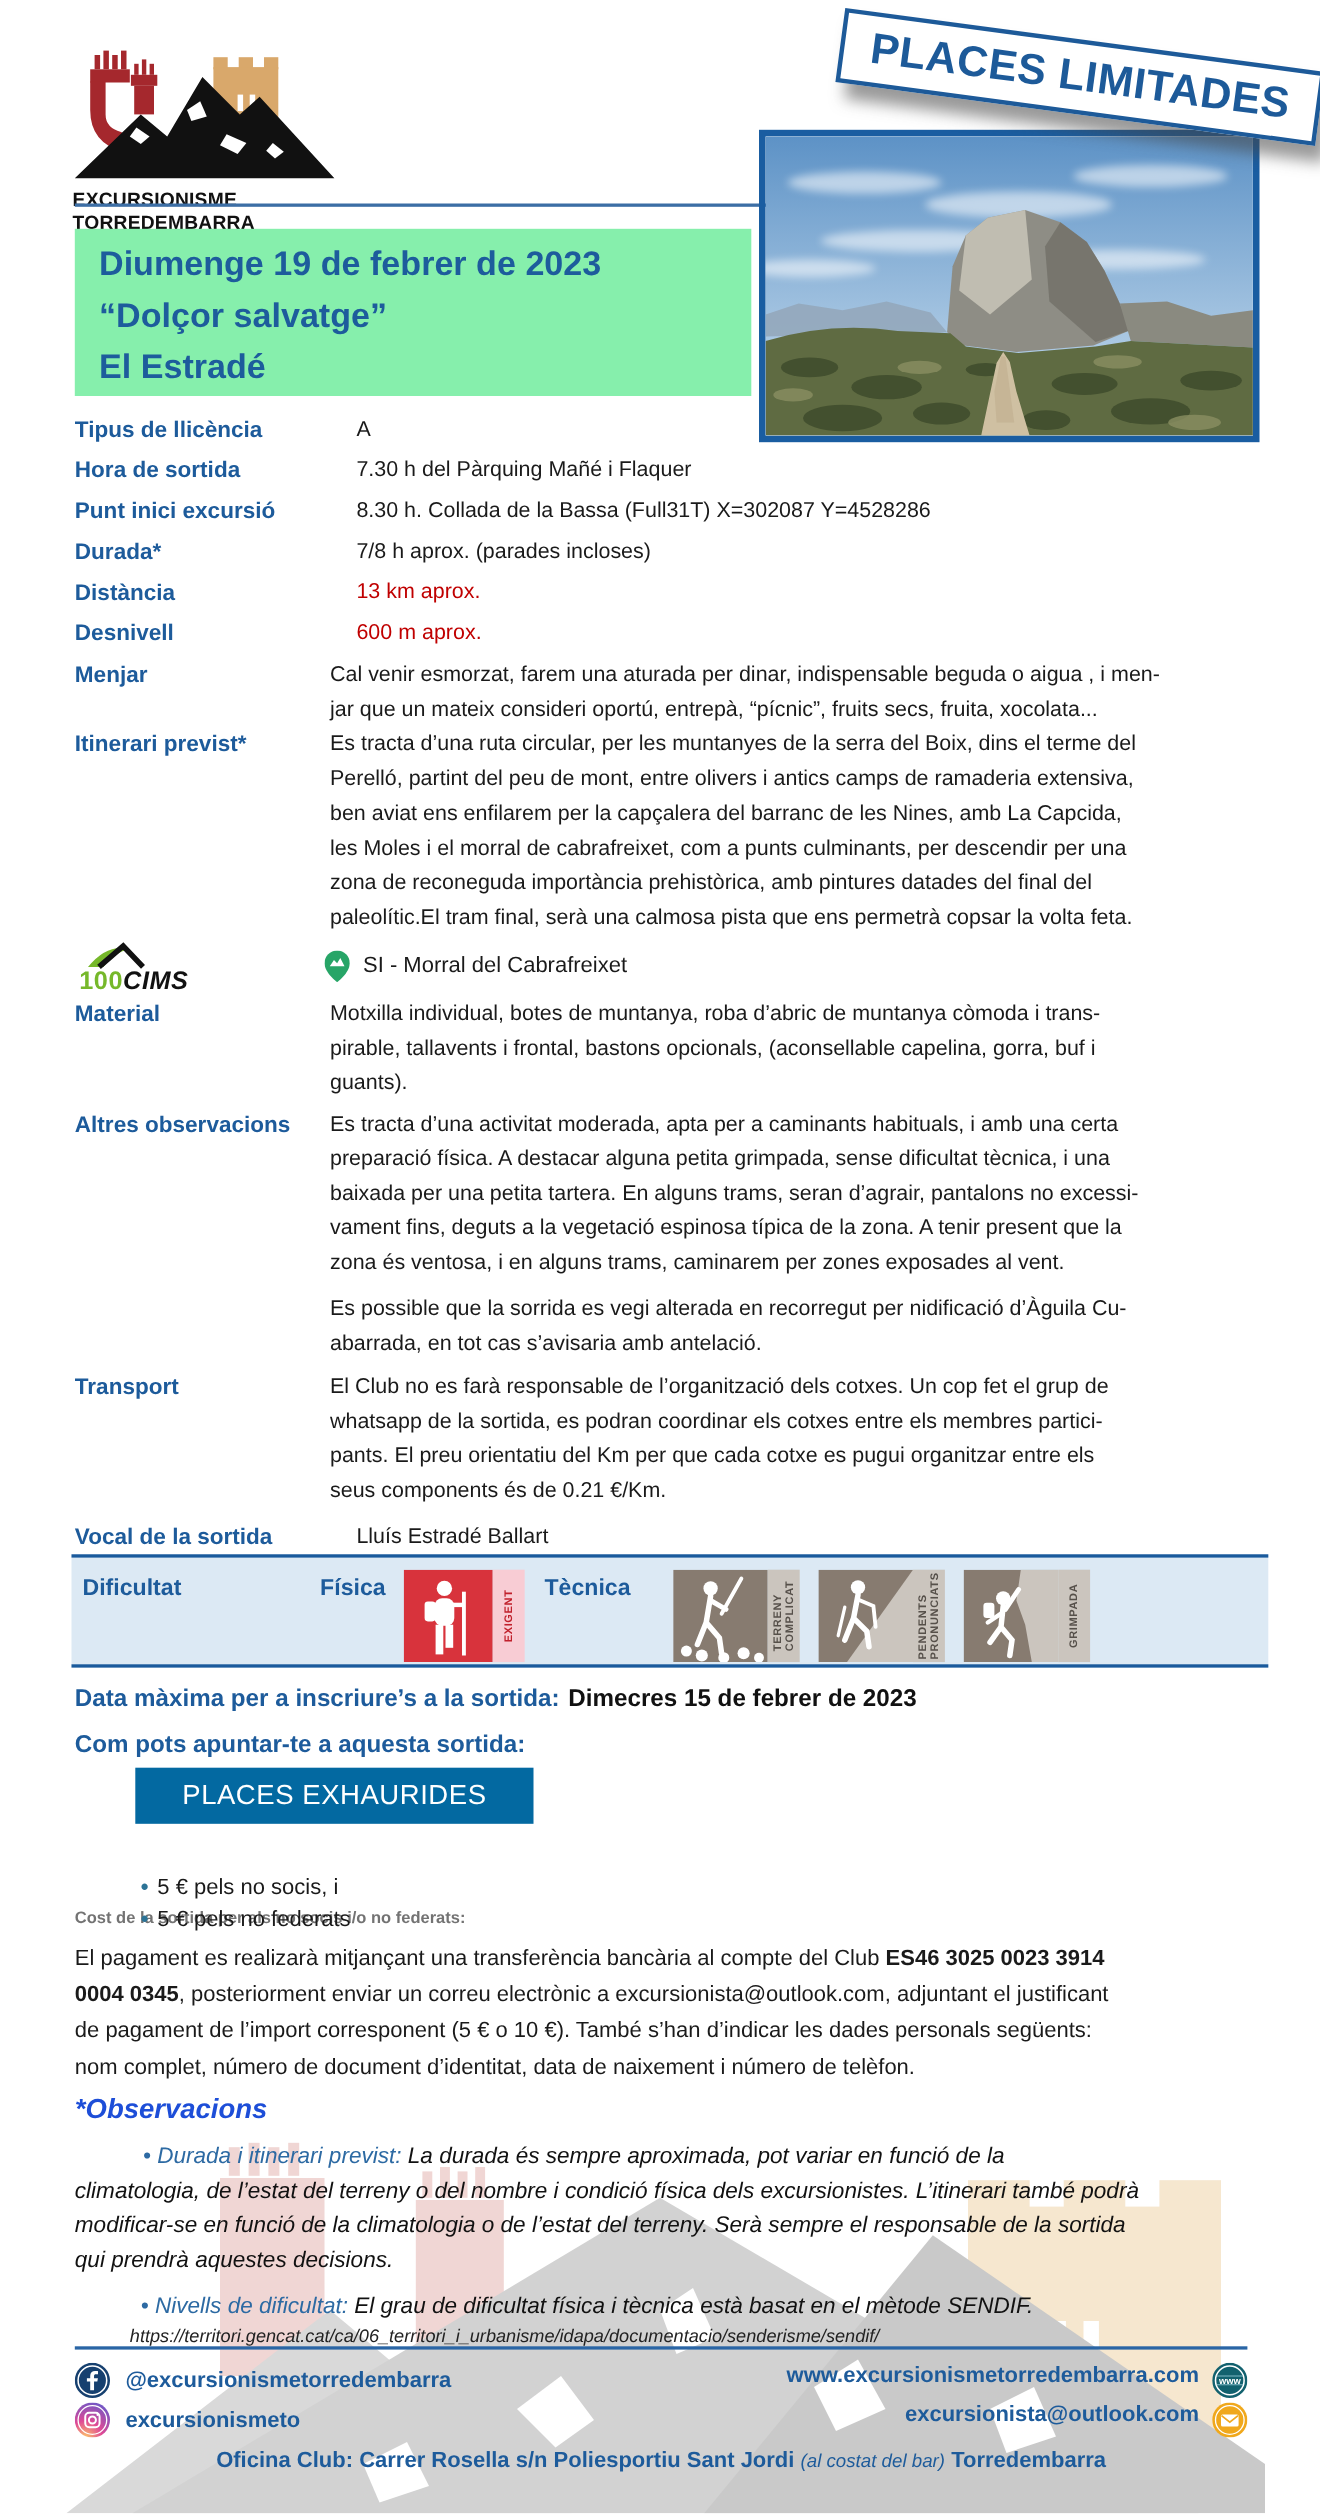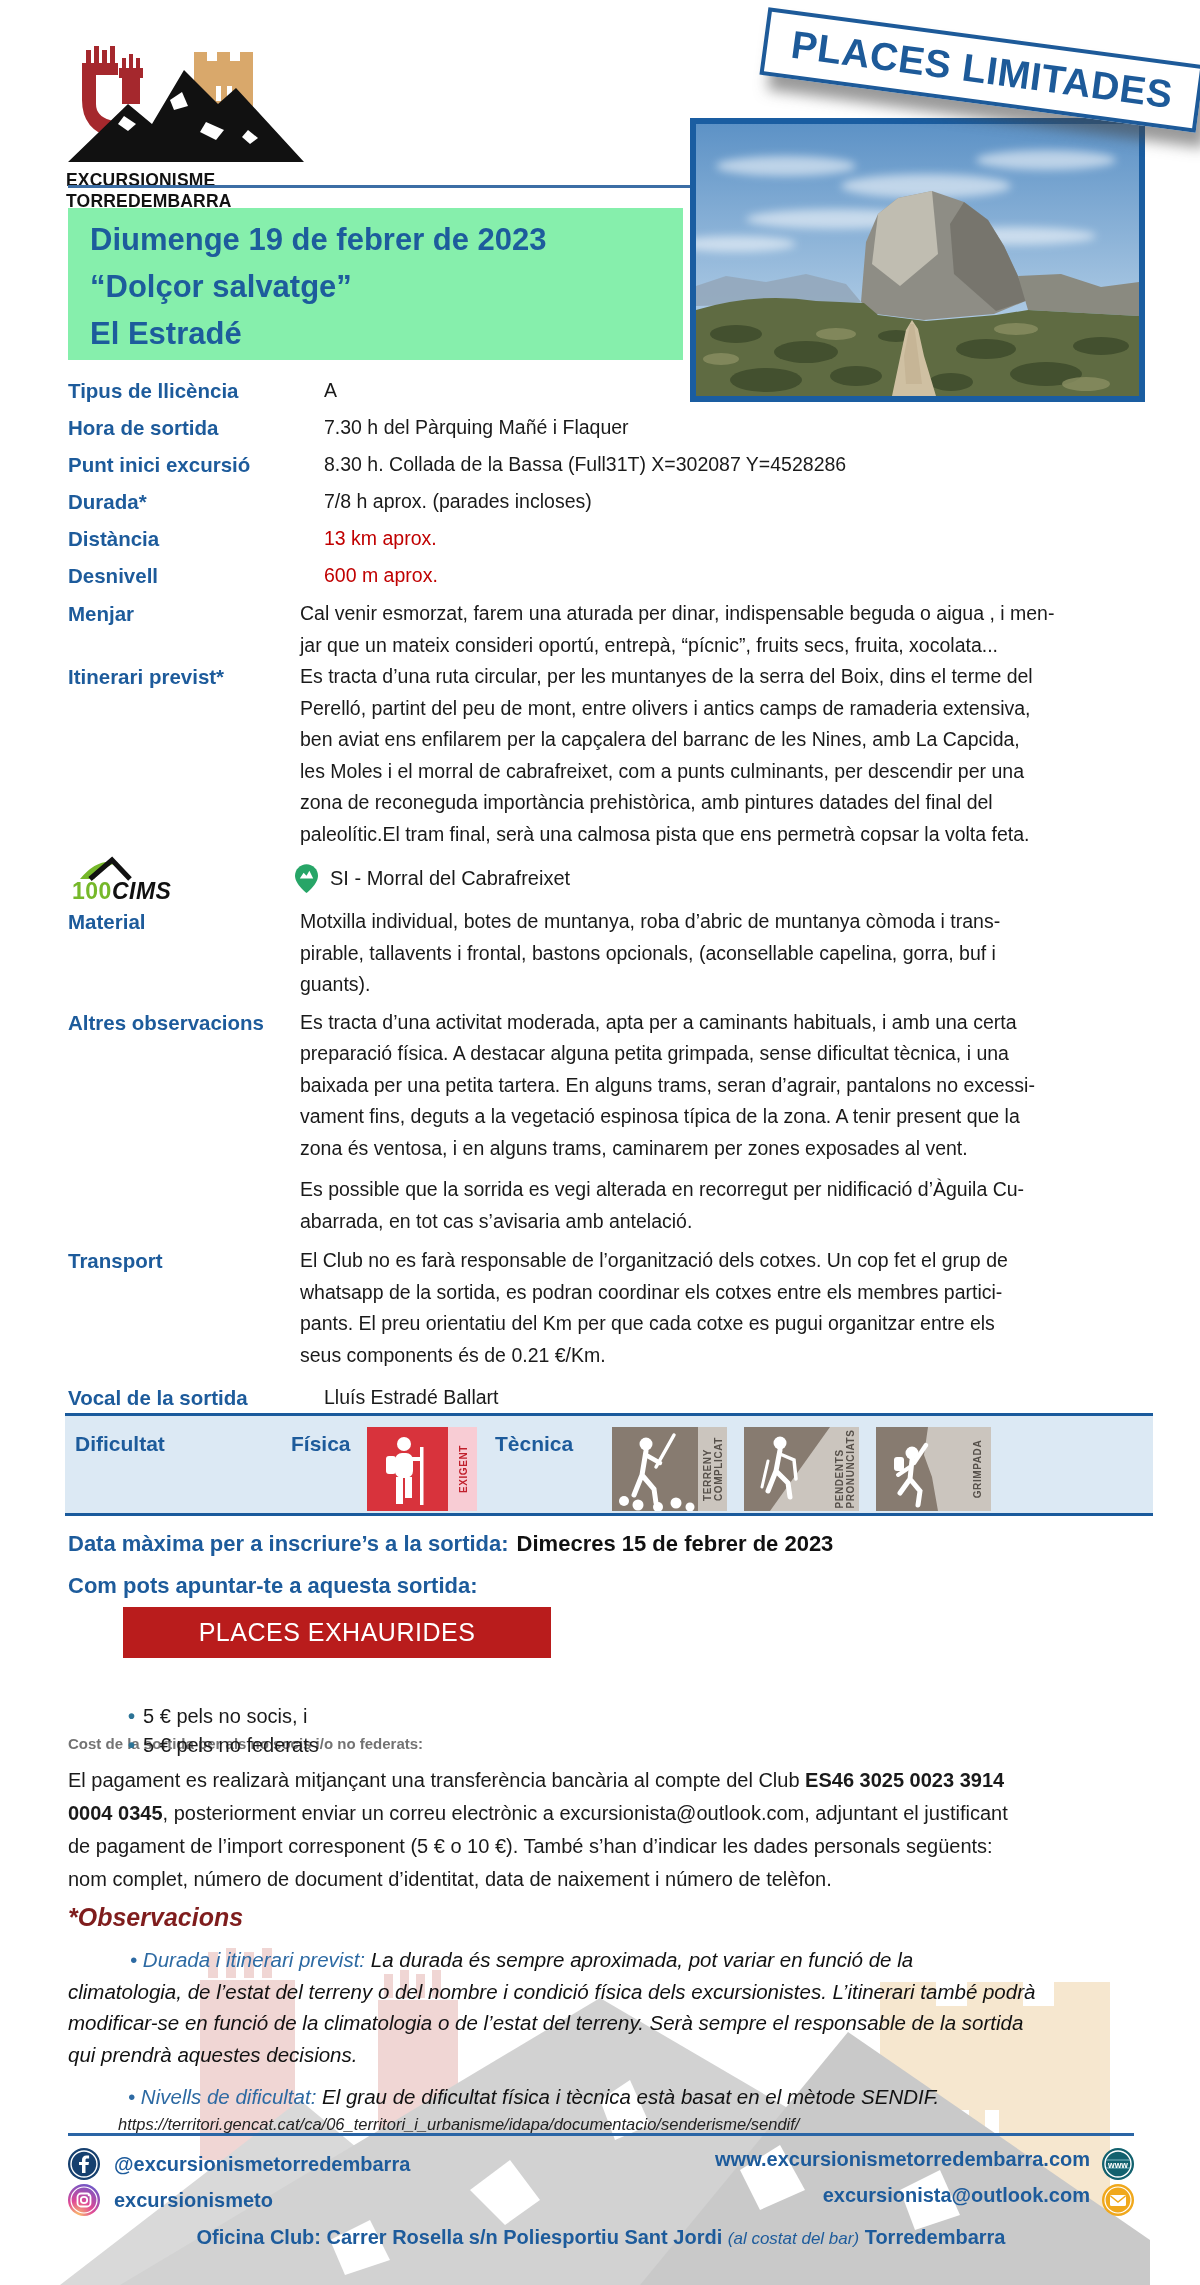--- a/index.html
+++ b/index.html
@@ -42,31 +42,31 @@
   .strip{position:relative;width:29px;height:84px;}
   .rot{position:absolute;left:50%;top:50%;transform:translate(-50%,-50%) rotate(-90deg);
        white-space:pre;font-size:10px;font-weight:700;letter-spacing:.6px;line-height:11px;text-align:left;}
   .strip.pink{background:#f8ccd4;} .strip.pink .rot{color:#c0202c;}
   .strip.gray{background:#cbc5be;} .strip.gray .rot{color:#56504a;}
   
   .abs{position:absolute;left:68px;z-index:1;}
   .deadline{top:1528px;font-size:22px;font-weight:700;line-height:32px;}
   .deadline .b{color:#1d5b9b;} .deadline .k{color:#111;margin-left:8px;}
   .how{top:1570px;font-size:22px;font-weight:700;color:#1d5b9b;line-height:32px;}
-  .pinkbtn{position:absolute;left:123px;top:1607px;width:428px;height:51px;background:#b91c1c;
+  .pinkbtn{position:absolute;left:123px;top:1607px;width:362px;height:51px;background:#0369a1;
            display:flex;align-items:center;justify-content:center;color:#fff;font-size:25px;
            letter-spacing:.5px;z-index:1;border:none;}
   .cost{top:1728px;font-size:15px;font-weight:700;color:#737373;line-height:32px;}
   .bullets{top:1702px;left:128px;font-size:20px;line-height:29px;}
   .bullets .dot{color:#2c7396;font-weight:700;margin-right:8px;}
   .payment{top:1764px;width:1062px;font-size:20px;line-height:33px;white-space:pre-line;}
   .payment b{font-weight:800;}
   
   .obs{top:1900px;width:1085px;font-style:italic;}
-  .obs-h{font-size:25px;font-weight:700;color:#7f1d1d;line-height:34px;}
+  .obs-h{font-size:25px;font-weight:700;color:#1d4ed8;line-height:34px;}
   .obs-p{font-size:20.5px;line-height:31.5px;white-space:pre-line;margin-top:10px;text-indent:62px;color:#111;}
   .obs-p .ol{color:#2d6aa3;}
   .obs-p2{font-size:20.5px;line-height:30px;white-space:pre-line;margin-top:12px;padding-left:60px;color:#111;}
   .obs-p2 .ol{color:#2d6aa3;}
   .obs-url{font-size:16.5px;line-height:24px;padding-left:50px;color:#222;}
   
   .footer-line{position:absolute;left:68px;top:2133px;width:1066px;height:3px;background:#2a65a5;z-index:2;}
   .frow{position:absolute;left:68px;width:1066px;display:flex;align-items:center;z-index:2;}
   .frow1{top:2148px;} .frow2{top:2184px;}
   .ficon{width:32px;height:32px;flex:none;}

